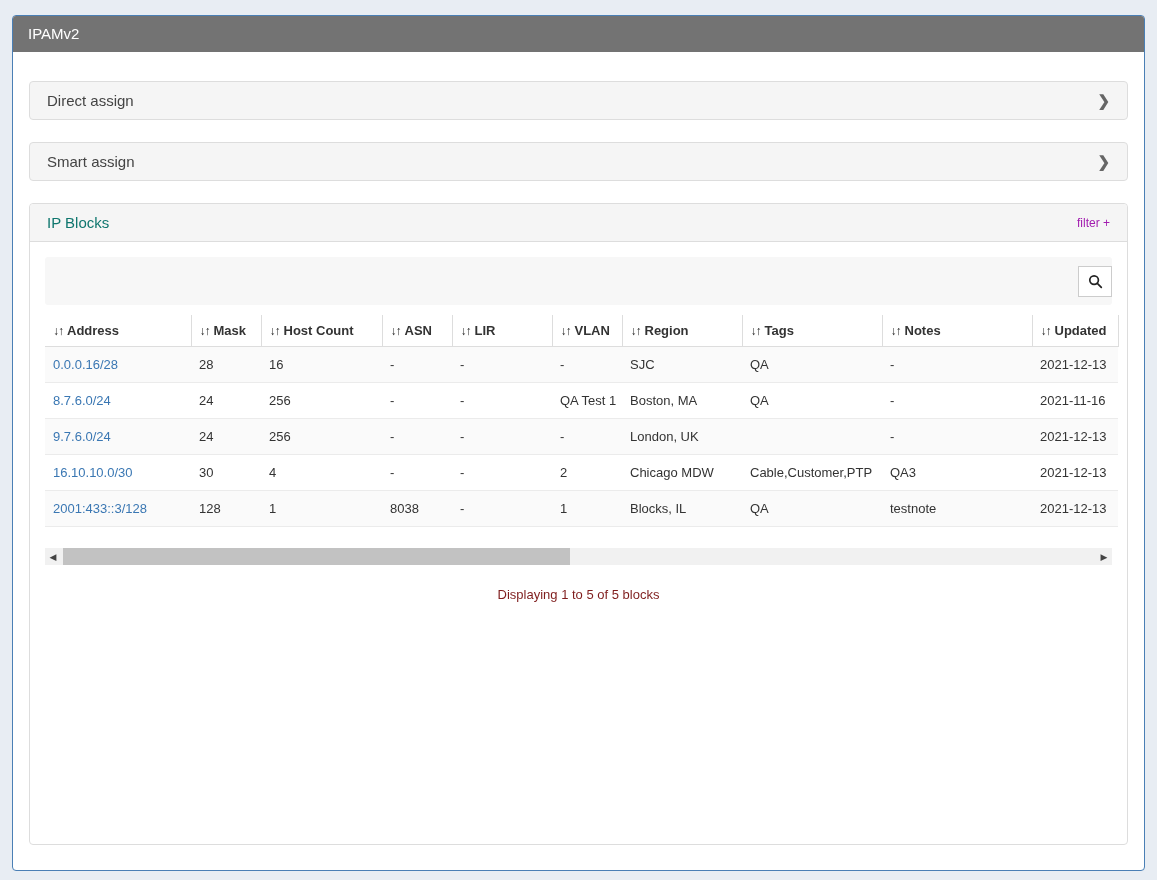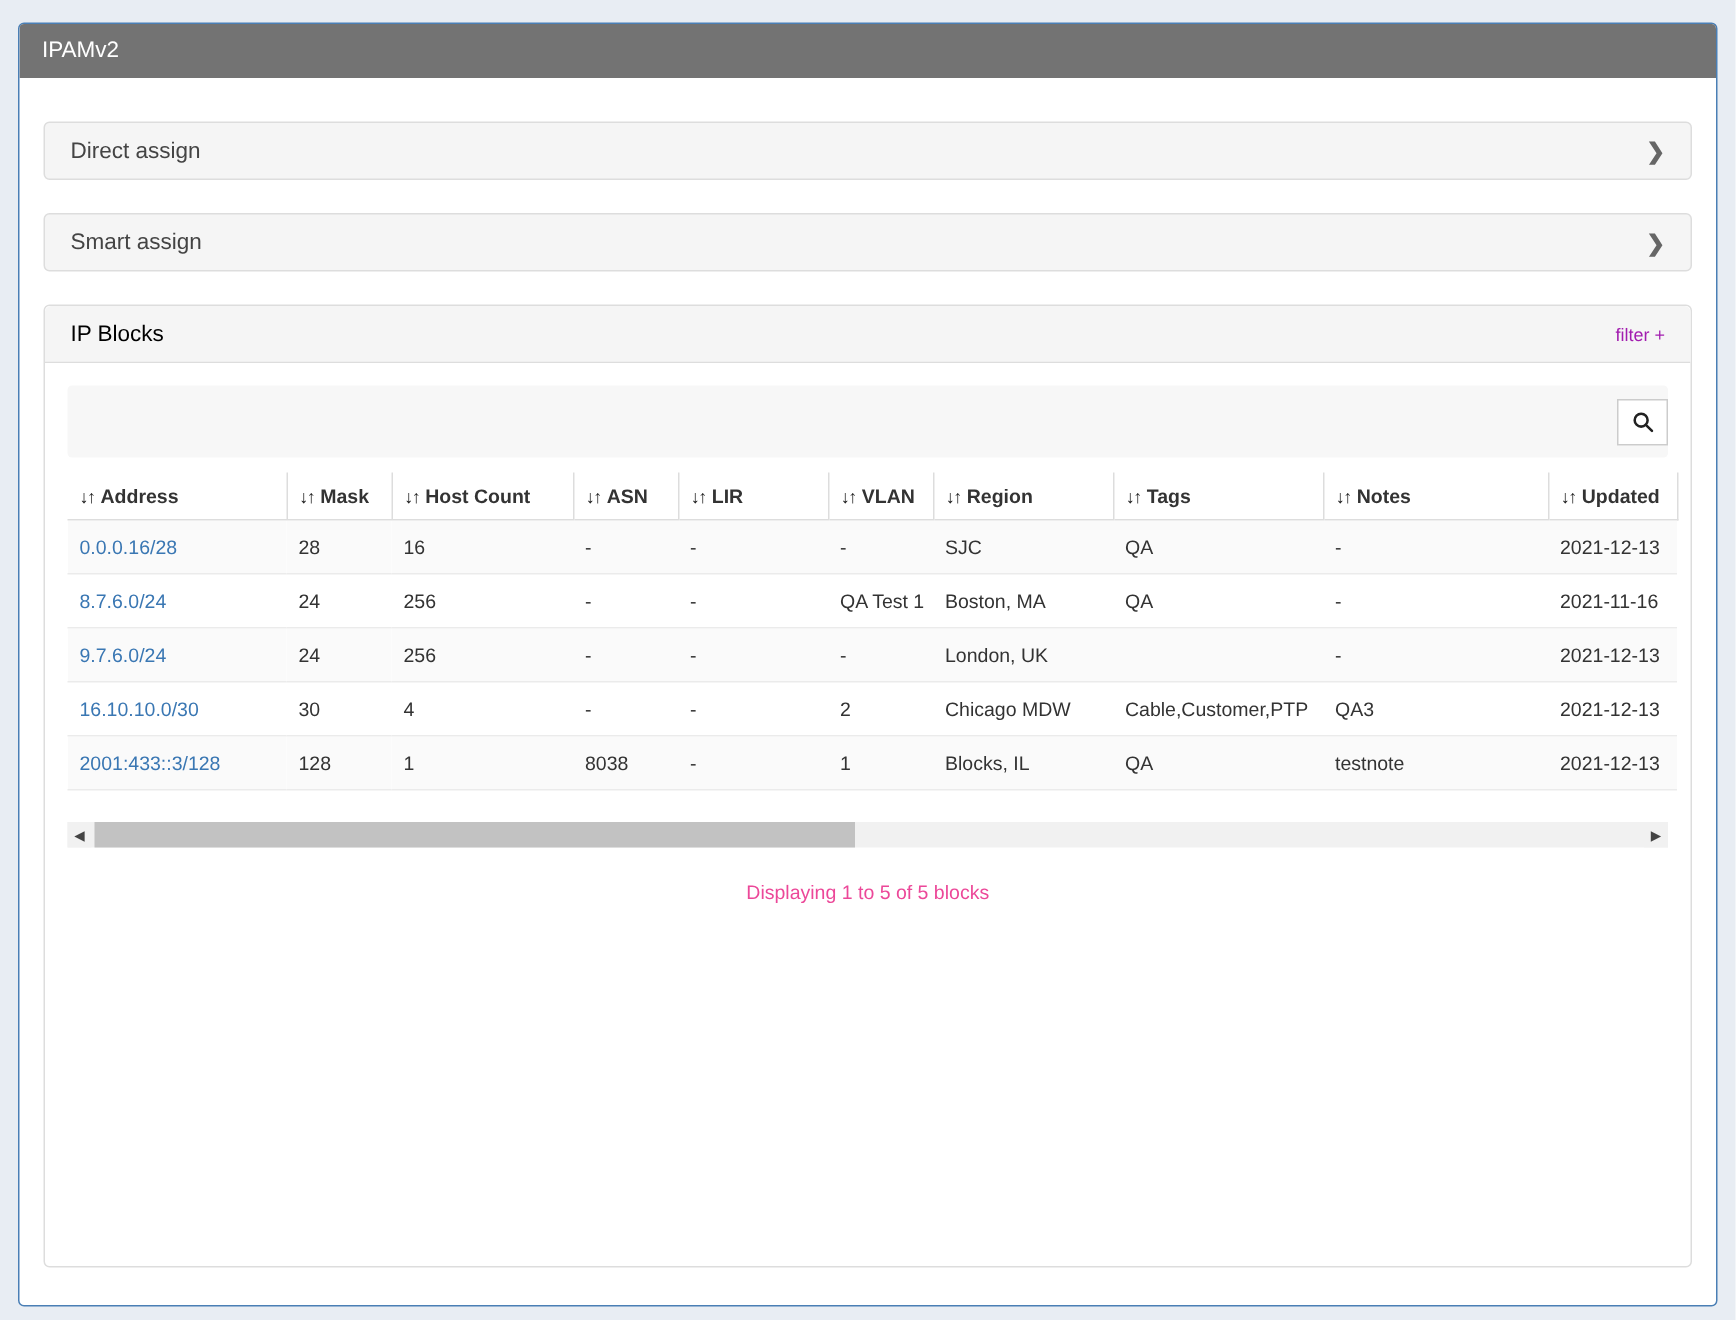--- a/index.html
+++ b/index.html
@@ -50,21 +50,21 @@
   .panel-heading {
     height:38px;
     background:#f5f5f5;
     border-bottom:1px solid #dddddd;
     border-radius:4px 4px 0 0;
     display:flex;
     align-items:center;
     justify-content:space-between;
     padding:0 17px;
   }
-  .panel-heading .label { font-size:15px; color:#000000; }
+  .panel-heading .label { font-size:15px; color:#0f766e; }
   .filter-link { font-size:12px; color:#a21caf; text-decoration:none; cursor:pointer; }
 
   .panel-body { padding:15px; min-height:602px; }
 
   .toolbar {
     background:#f7f7f7;
     border-radius:3px;
     height:48px;
     display:flex;
     align-items:center;
@@ -142,21 +142,21 @@
     position:absolute; left:2px; top:0;
     height:100%; width:49%;
     background:#c2c2c2;
     cursor:grab;
   }
 
   .summary {
     margin-top:22px;
     text-align:center;
     font-size:13px;
-    color:#ec4899;
+    color:#7f1d1d;
   }
 </style>
 </head>
 <body>
 
 <div class="app">
   <div class="app-header">
     <span>IPAMv2</span>
   </div>
 

